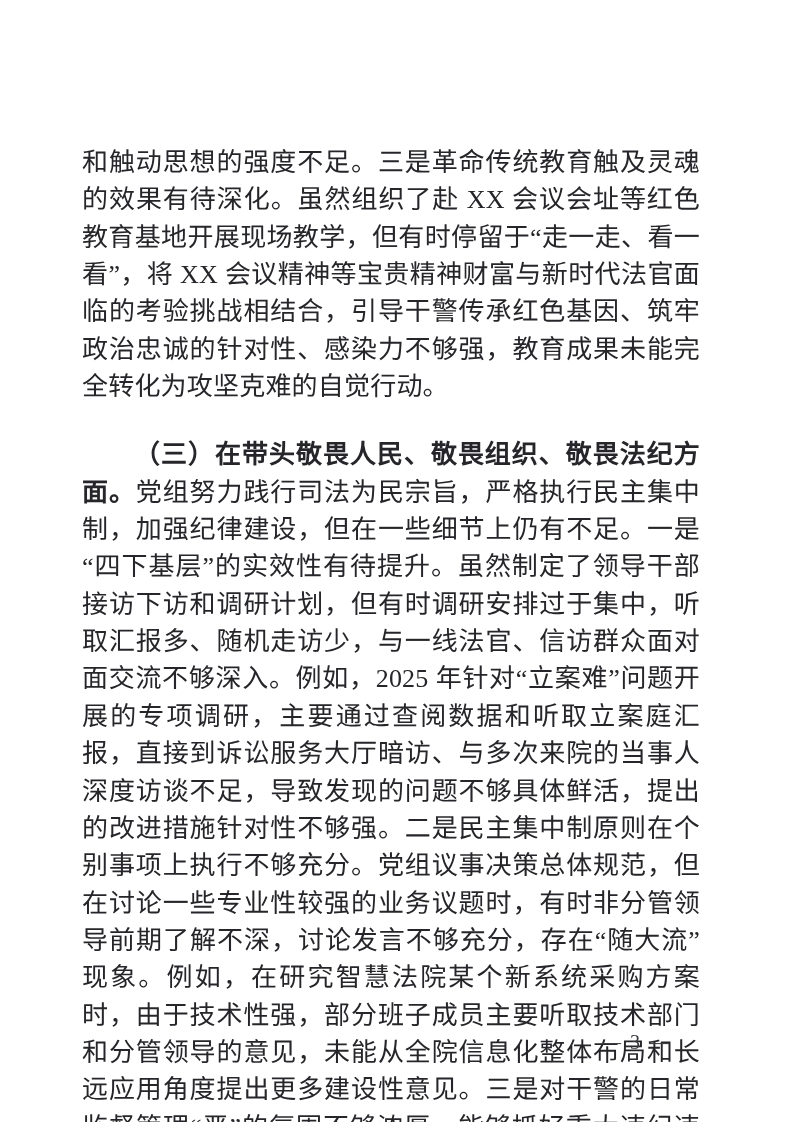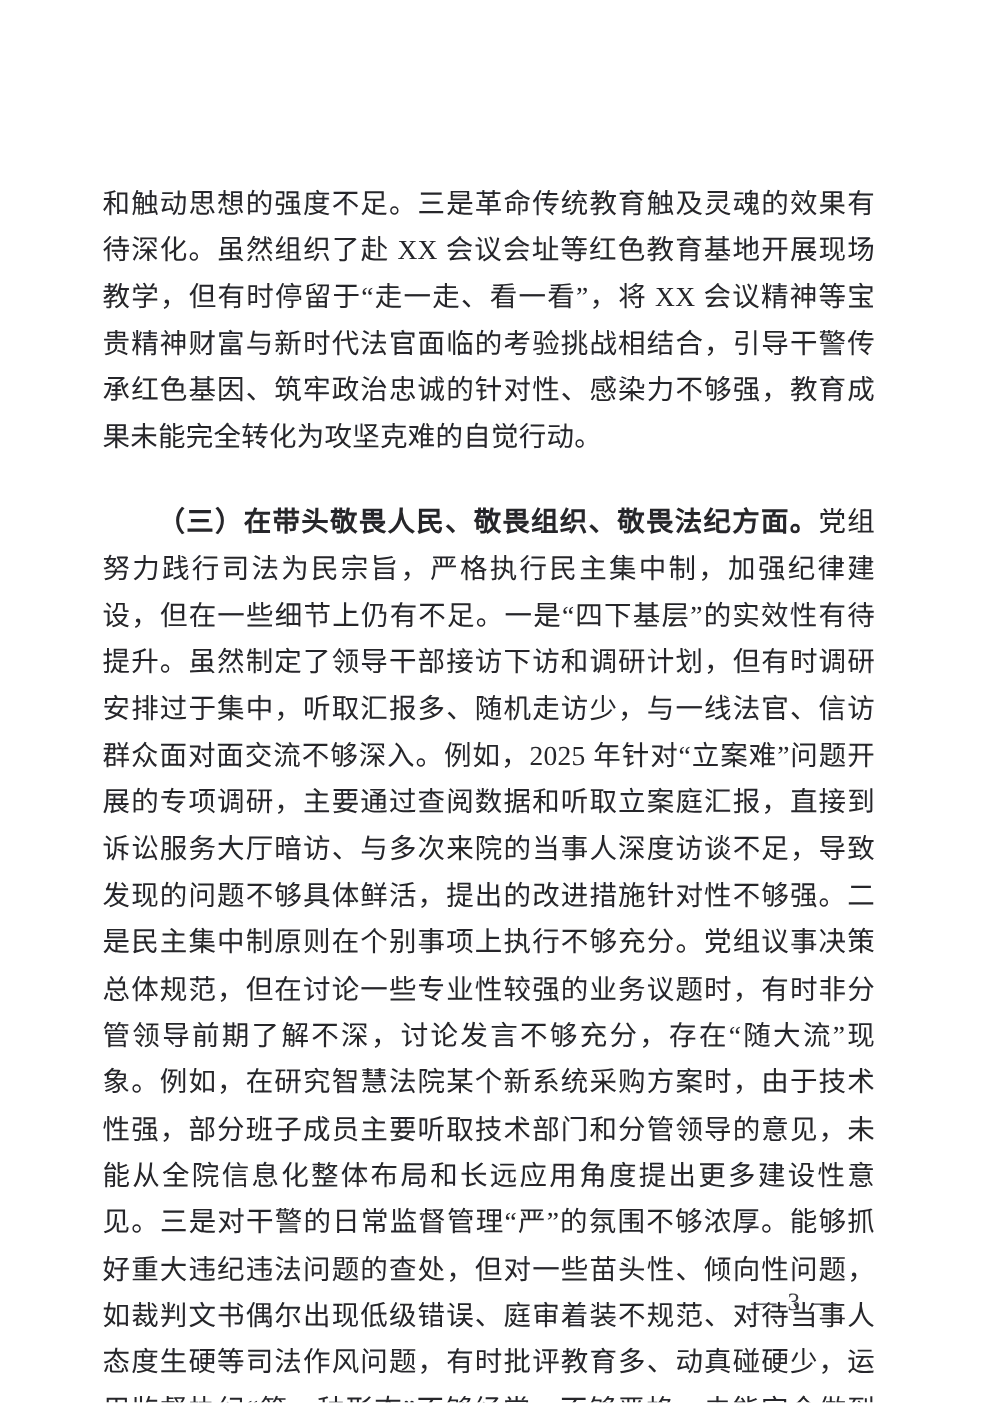--- a/index.html
+++ b/index.html
@@ -17,21 +17,21 @@
     color: #26262a;
   }
   .content {
     position: absolute;
     left: 82px;
     top: 144px;
     width: 618px;
   }
   .para {
     margin: 0;
-    font-size: 22px;
+    font-size: 26px;
     line-height: 37.35px;
     text-align: justify;
     letter-spacing: 0.2px;
     word-break: break-all;
   }
   .para.indent-2em {
     text-indent: 2em;
     margin-top: 31px;
   }
   .run-normal {

